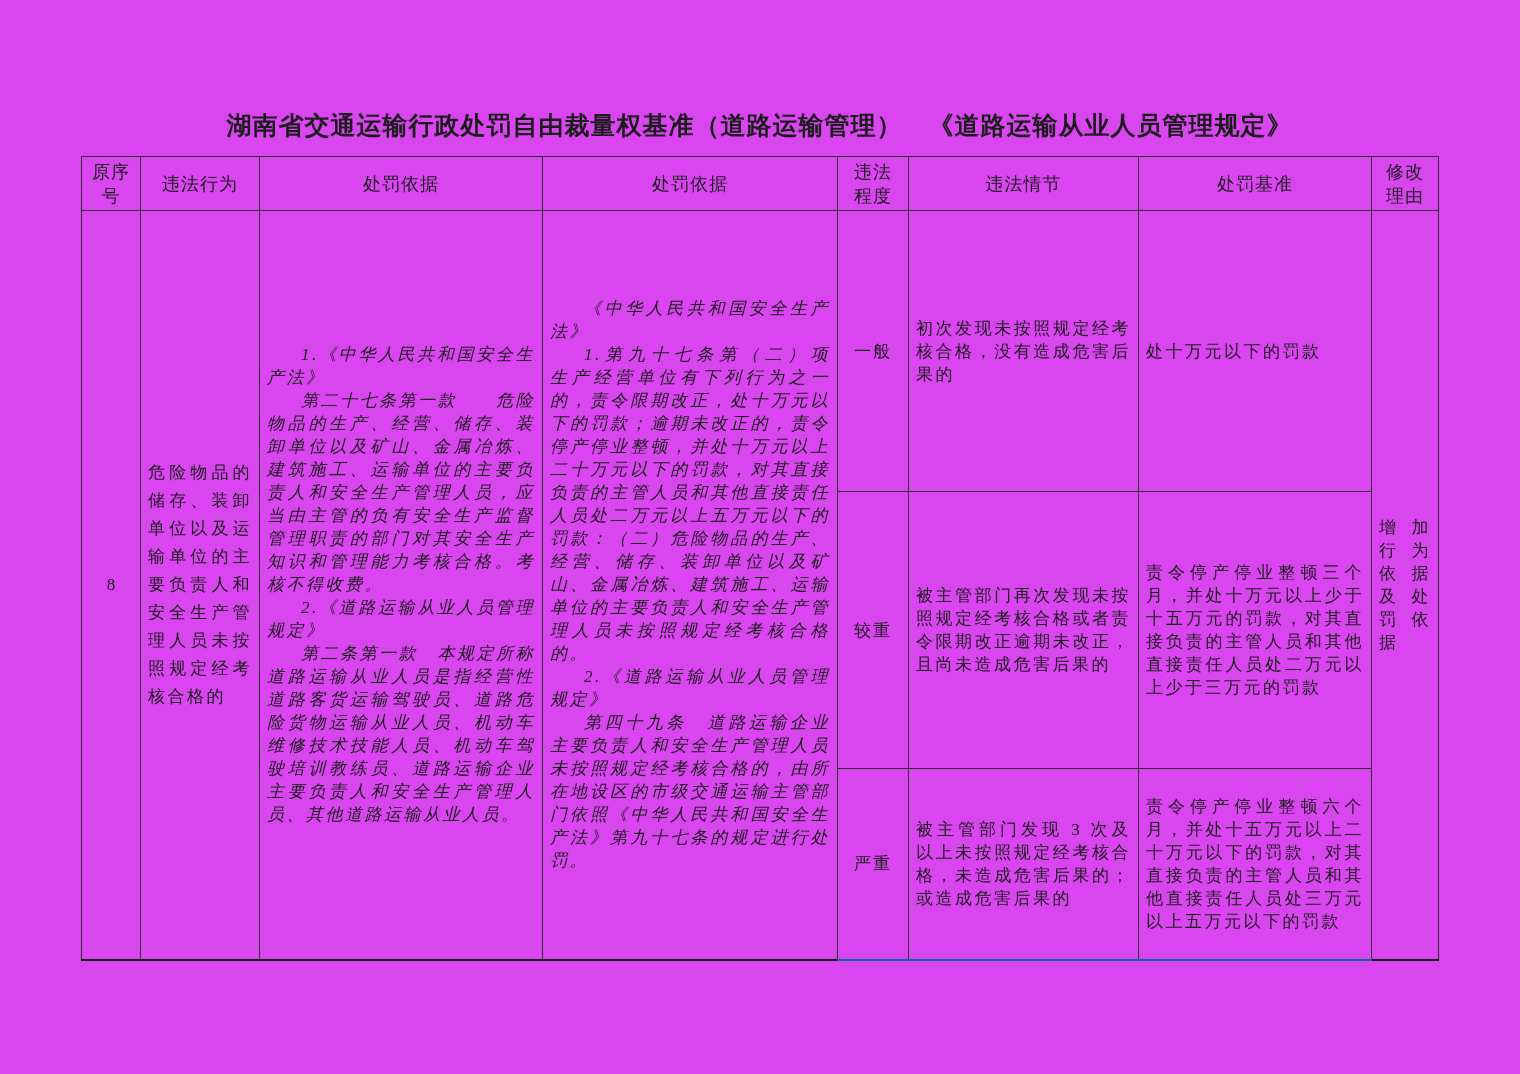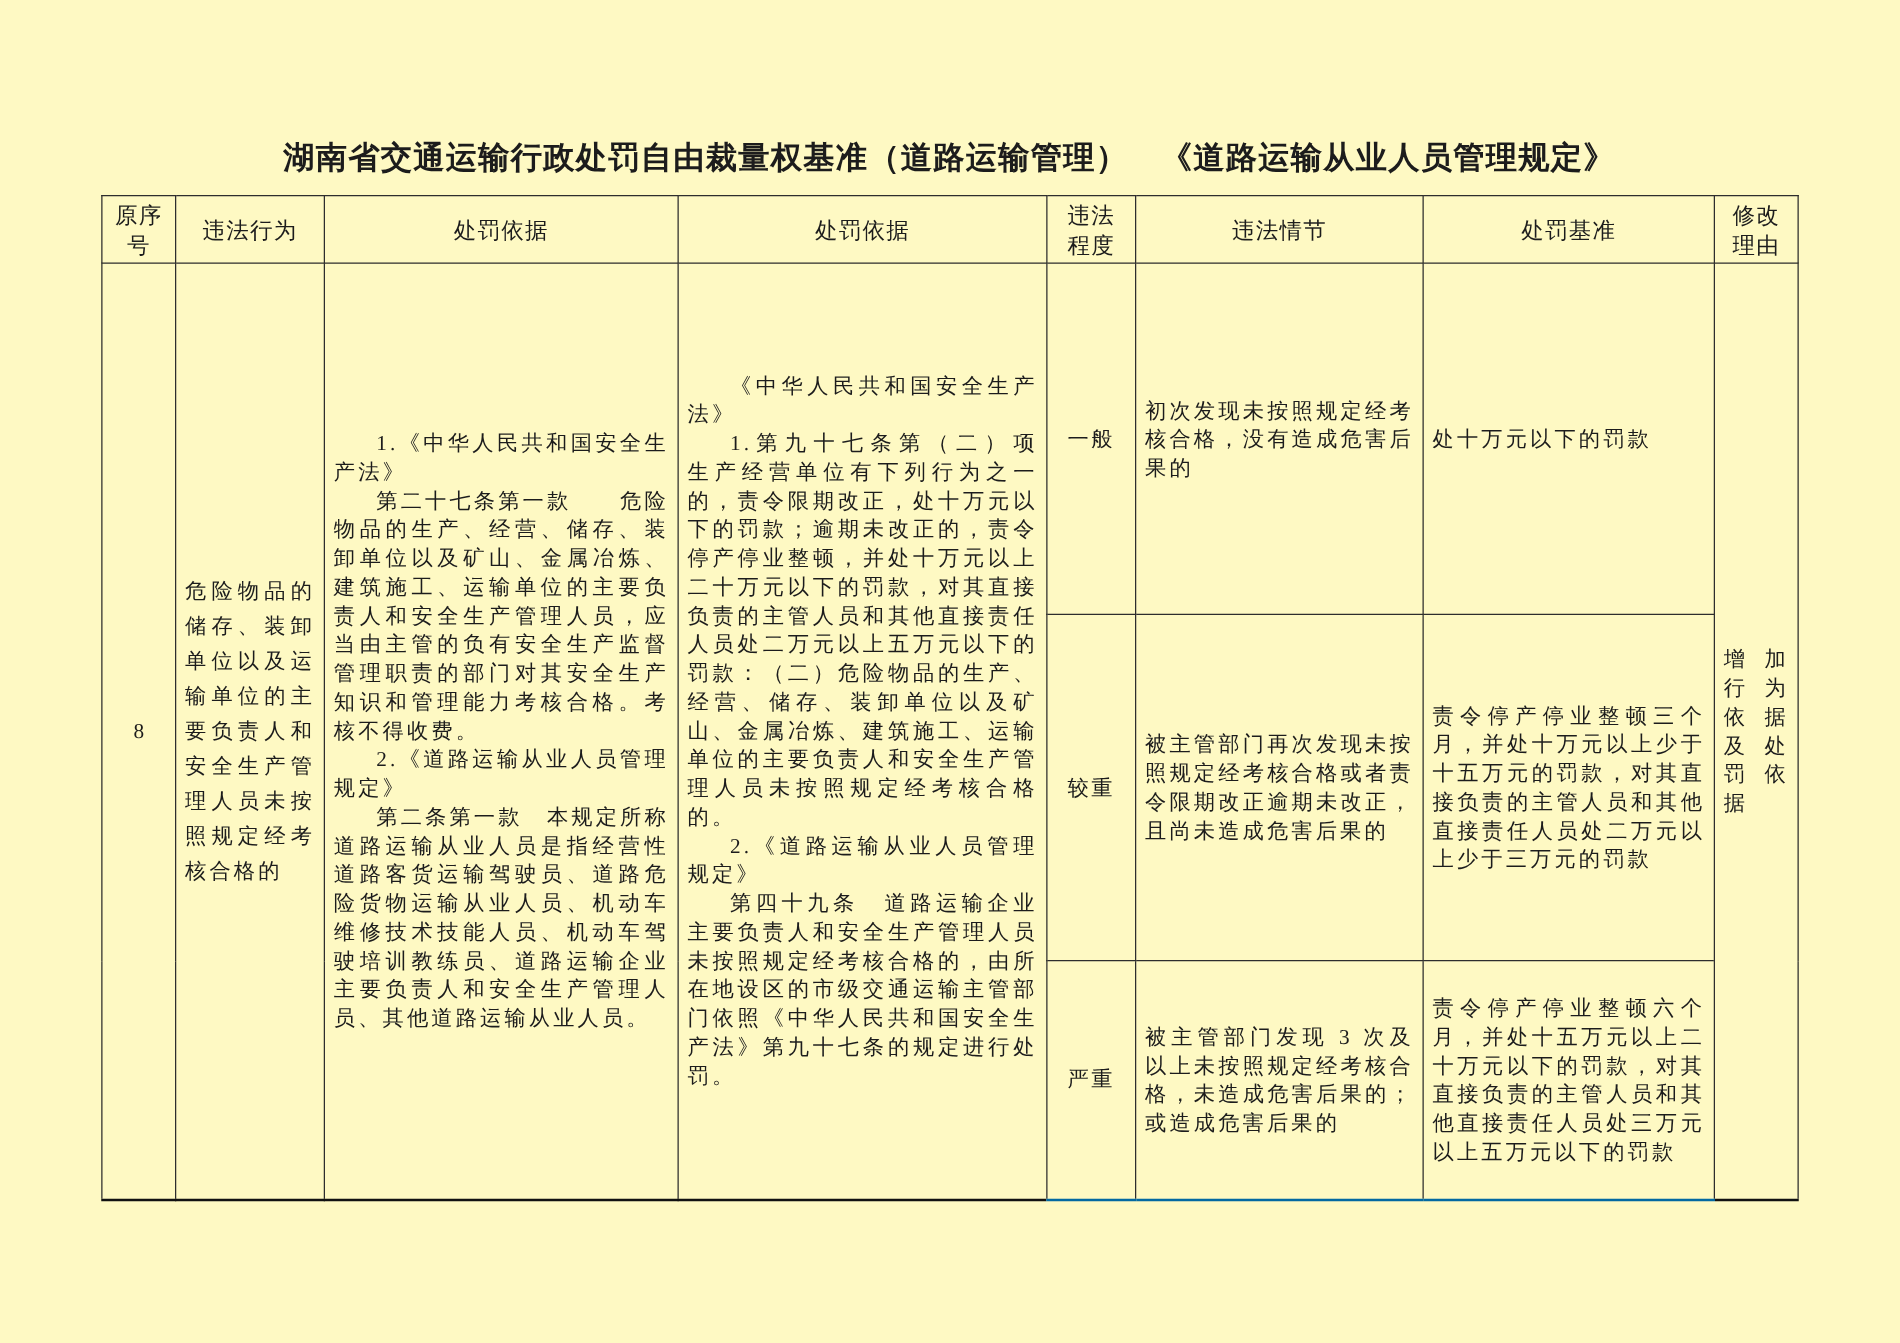--- a/index.html
+++ b/index.html
@@ -4,21 +4,21 @@
 <style>
   html, body {
     margin: 0;
     padding: 0;
     background: #ffffff;
   }
   .page {
     position: relative;
     width: 1520px;
     height: 1074px;
-    background: #fef9c3;
+    background: #d946ef;
     overflow: hidden;
     font-family: "Liberation Serif", "DejaVu Serif", serif;
     color: #1c1c1c;
   }
   .doc-title {
     position: absolute;
     left: 81px;
     top: 109px;
     width: 1357px;
     text-align: center;
@@ -60,20 +60,21 @@
 
   .txt {
     text-align: justify;
     letter-spacing: 2.5px;
   }
   p.para {
     margin: 0;
     text-indent: 2em;
     text-align: justify;
     letter-spacing: 2.5px;
+    font-style: italic;
   }
   .cell-seq {
     text-align: center;
     font-size: 19px;
     font-family: "Liberation Serif", serif;
   }
   .cell-violation .txt { line-height: 28px; }
   .cell-degree {
     text-align: center;
     letter-spacing: 2px;

